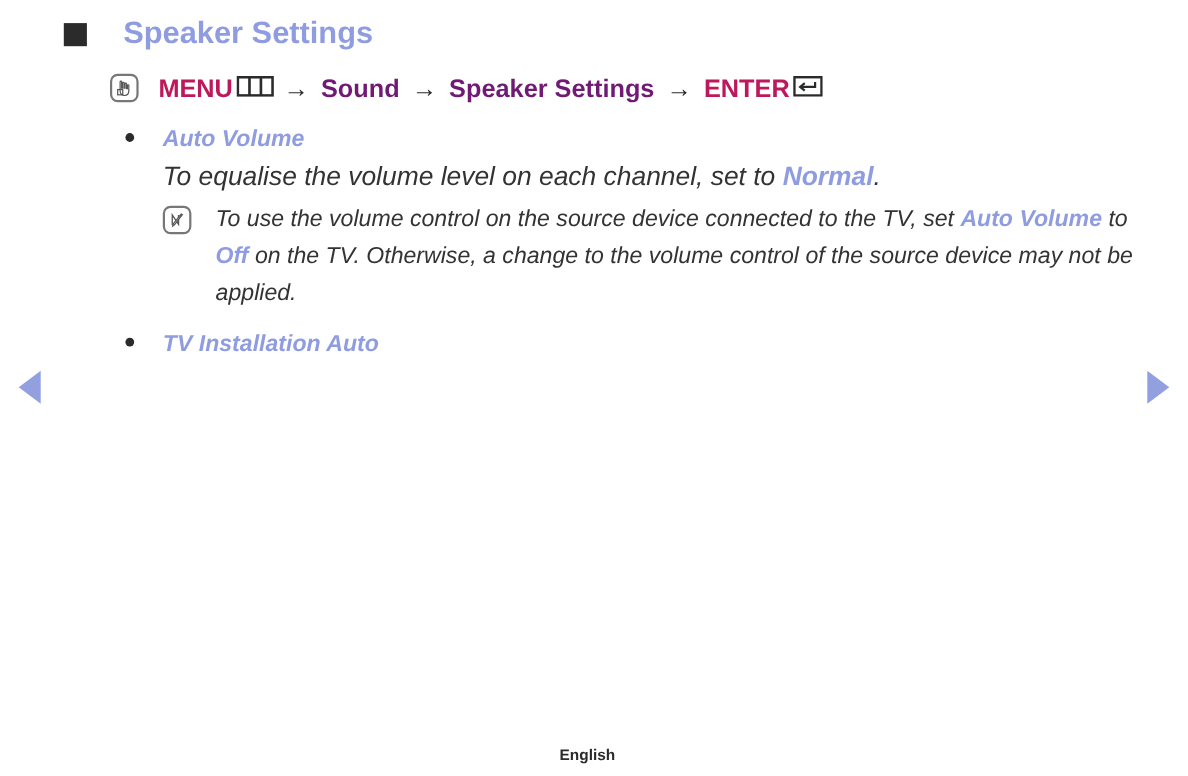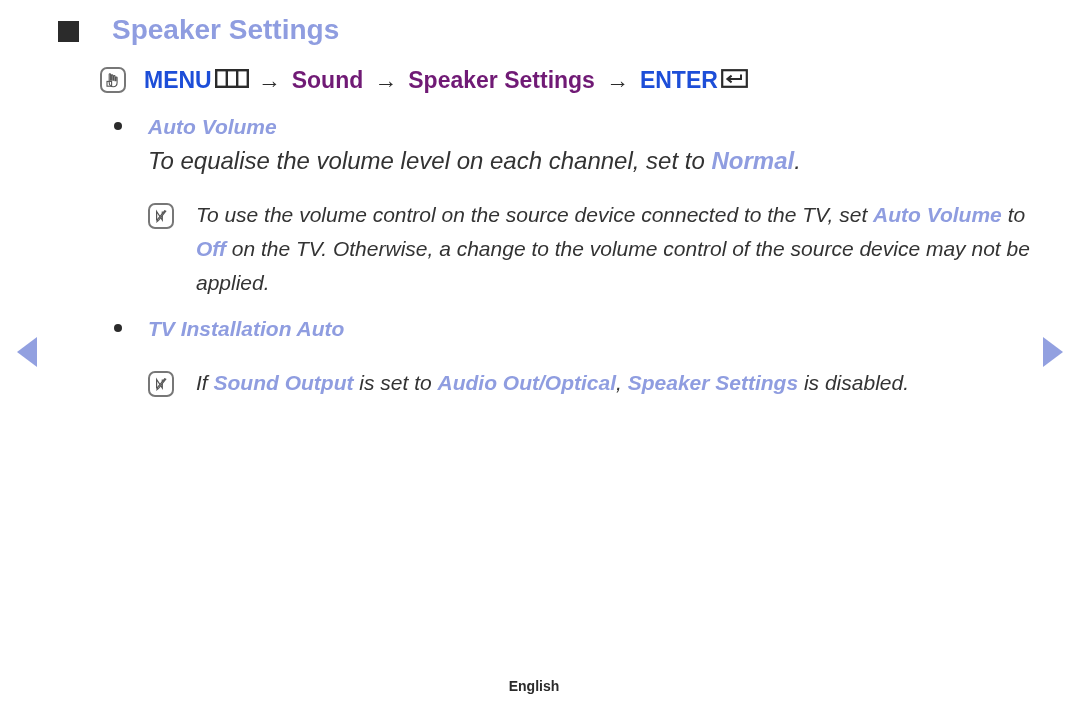--- a/index.html
+++ b/index.html
@@ -79,21 +79,21 @@
   .path-line {
     display: flex;
     align-items: center;
     font-size: 23px;
     font-weight: bold;
     line-height: 36px;
     white-space: nowrap;
   }
   .path-line .seg { margin: 0 2px; }
   .path-line .blue { color: #701a75; }
-  .path-line .dark { color: #1d4ed8; }
+  .path-line .dark { color: #be185d; }
   .path-line .arrow {
     color: #2b2b2b;
     margin: 0 9px;
     font-weight: normal;
     font-size: 23px;
   }
 
   
   .icon-badge {
     width: 26px;
@@ -153,21 +153,21 @@
     line-height: 34px;
     color: #333333;
     max-width: 880px;
   }
   .body-text .hl-b { color: #8f9de0; font-weight: bold; }
 
   
   .note {
     display: flex;
     margin-left: 48px;
-    margin-top: 20px;
+    margin-top: 4px;
   }
   .note .icon-badge { margin-top: 5px; margin-right: 22px; }
   .note-text {
     font-size: 21px;
     line-height: 34px;
     color: #333333;
     max-width: 840px;
   }
   .note-text .hl-b { color: #8f9de0; font-weight: bold; }
 
@@ -246,28 +246,19 @@
         </span>
         <div class="note-text"><span>To use the volume control on the source device connected to the TV, set </span><span class="hl-b">Auto Volume</span><span> to </span><span class="hl-b">Off</span><span> on the TV. Otherwise, a change to the volume control of the source device may not be applied.</span></div>
       </div>
     </div>
 
     <div class="section">
       <div class="bullet-head">
         <span class="dot"></span>
         <span class="bullet-label">TV Installation Auto</span>
       </div>
-      <div class="note">
-        <span class="icon-badge">
-          <svg width="17" height="17" viewBox="0 0 17 17" aria-hidden="true">
-            <path d="M3.6 12.6 L3.6 3.4 L9.3 12.0 L9.3 3.4" fill="none" stroke="#555" stroke-width="1.2"></path>
-            <path d="M12.8 3.2 L5.6 12.4 L4.0 13.6 L4.4 11.6 L11.7 2.6 Z" fill="#ffffff" stroke="#555" stroke-width="1.1"></path>
-          </svg>
-        </span>
-        <div class="note-text"><span>If </span><span class="hl-b">Sound Output</span><span> is set to </span><span class="hl-b">Audio Out/Optical</span><span>, </span><span class="hl-b">Speaker Settings</span><span> is disabled.</span></div>
-      </div>
     </div>
 
   </div>
 
   <div class="footer">English</div>
 
 </div>
 
 </body></html>

